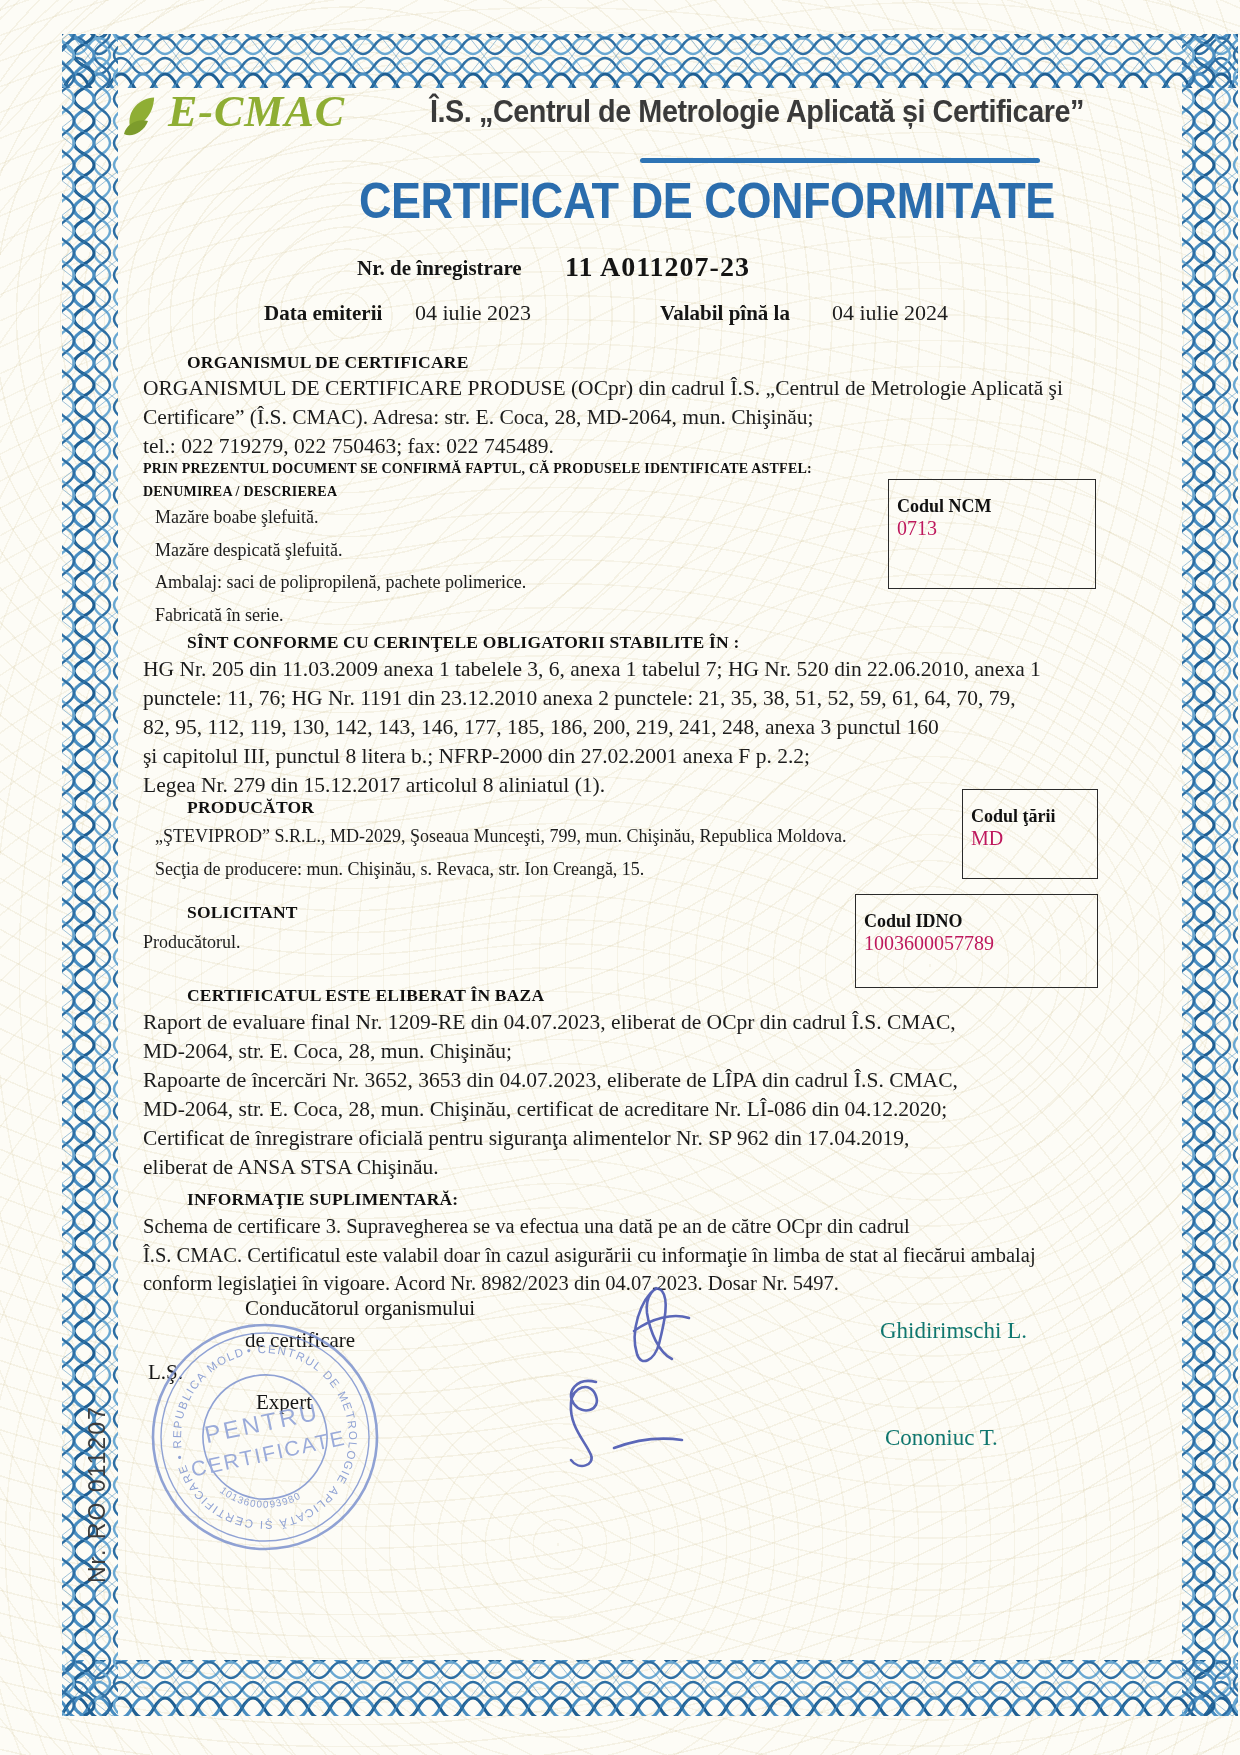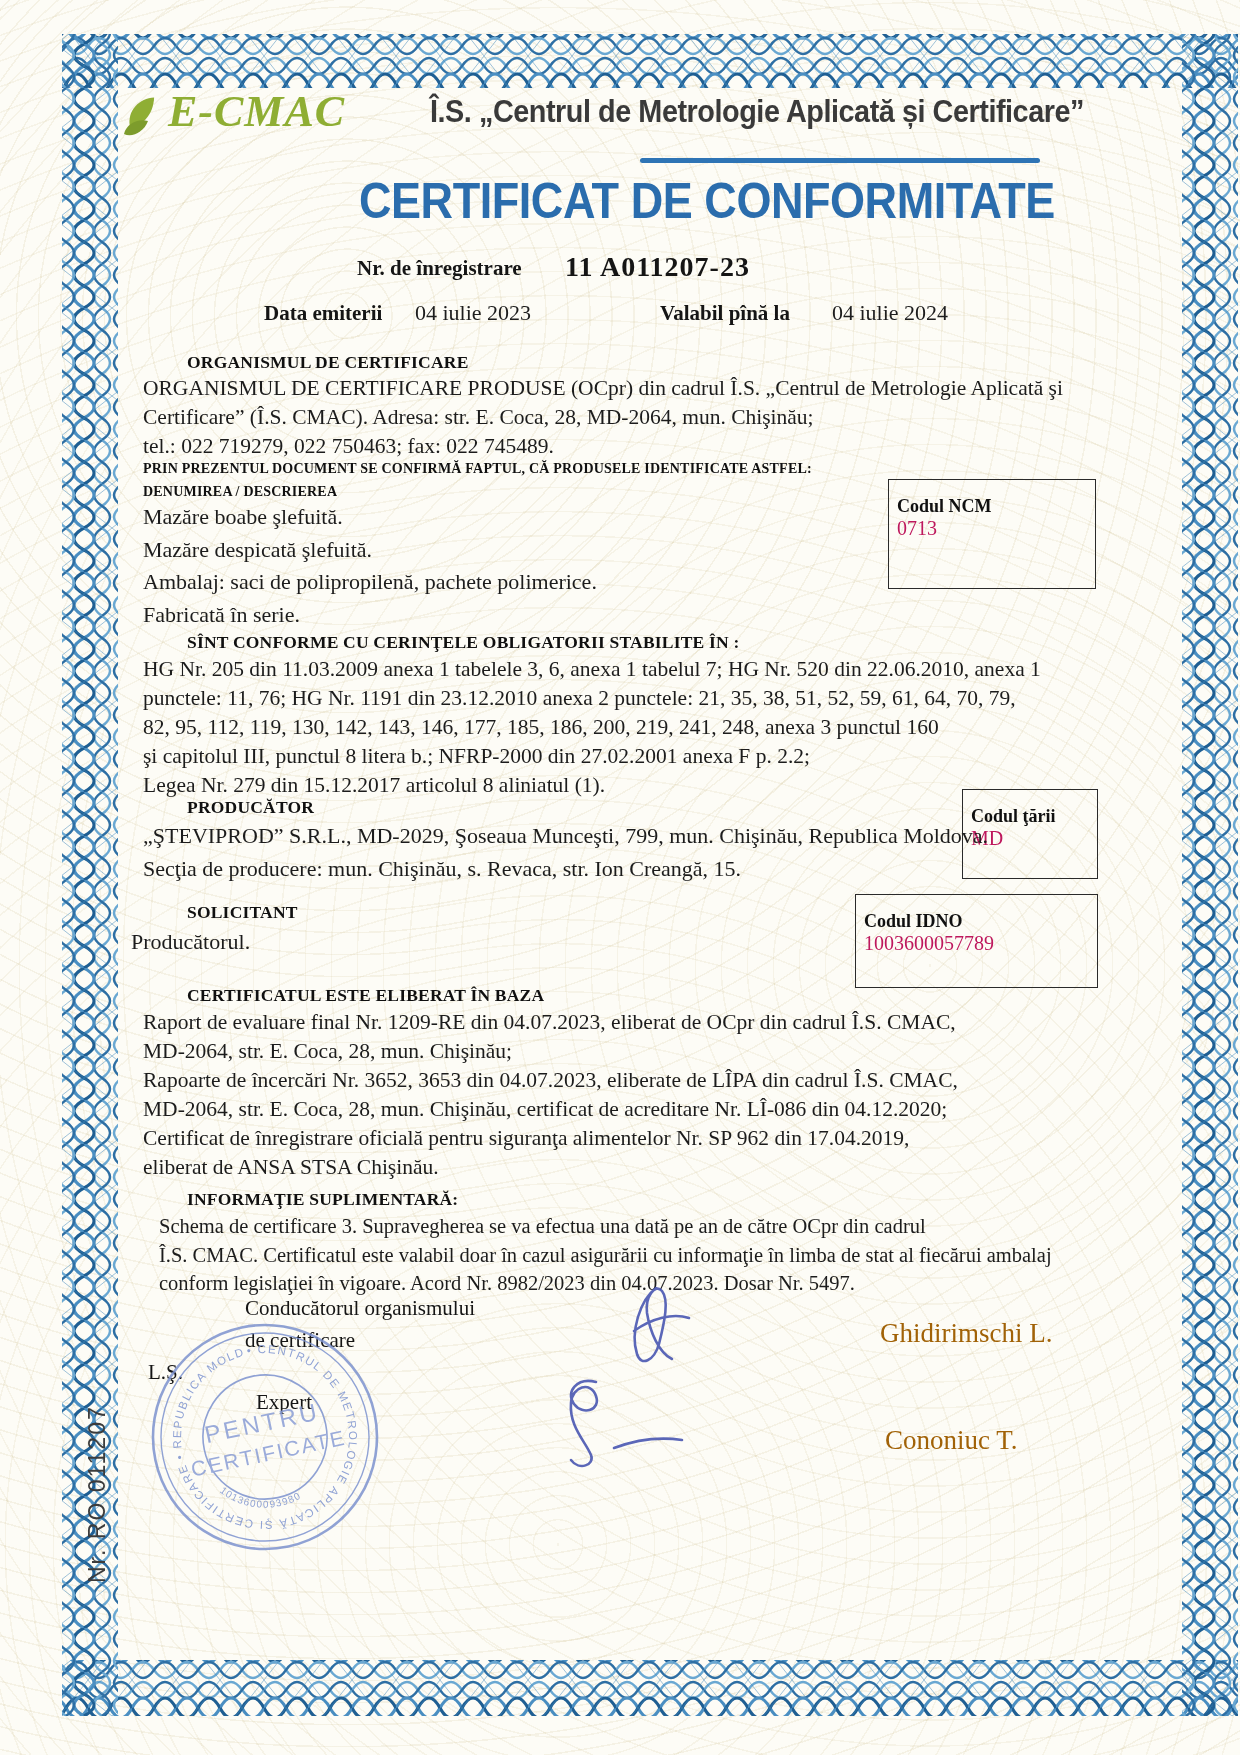--- a/index.html
+++ b/index.html
@@ -20,27 +20,27 @@
              transform:scaleX(.93);transform-origin:left;white-space:nowrap;letter-spacing:-.5px;}
   .doc-title{font-family:"Liberation Sans", sans-serif;font-weight:800;font-size:50px;color:#2b6dad;
              transform:scaleX(.9);transform-origin:center;white-space:nowrap;letter-spacing:-.5px;}
   .divider{height:5px;background:#2e74b5;border-radius:3px;}
   .lbl-b{font-weight:700;font-size:21px;color:#151515;white-space:nowrap;}
   .reg-num{font-weight:700;font-size:28px;color:#151515;letter-spacing:1px;white-space:nowrap;}
   .val{font-size:22px;color:#1d1d1d;white-space:nowrap;}
   .h-sec{font-weight:700;font-size:17.5px;color:#101010;white-space:nowrap;letter-spacing:.2px;margin-left:44px;}
   .h-sec-sm{font-weight:700;font-size:14px;color:#101010;white-space:nowrap;letter-spacing:.2px;}
   .ln{font-size:21.5px;line-height:29px;color:#1c1c1c;white-space:nowrap;}
-  .ln-lg{font-size:22px;line-height:32.5px;color:#1c1c1c;white-space:nowrap;}
-  .ln-sm{font-size:20.5px;line-height:28.5px;color:#1c1c1c;white-space:nowrap;margin-left:16px;}
+  .ln-lg{font-size:18px;line-height:32.5px;color:#1c1c1c;white-space:nowrap;margin-left:12px;}
+  .ln-sm{font-size:20.5px;line-height:28.5px;color:#1c1c1c;white-space:nowrap;}
   .codebox{position:absolute;z-index:2;border:1.6px solid #2a2a2a;background:transparent;padding:16px 8px;}
   .codebox .cb-l{font-weight:700;font-size:18px;color:#101010;white-space:nowrap;}
   .codebox .cb-v{font-size:20px;color:#be185d;white-space:nowrap;}
   .role{font-weight:400;font-size:21px;color:#151515;white-space:nowrap;}
-  .name{font-size:27px;color:#a16207;white-space:nowrap;}
+  .name{font-size:23px;color:#0f766e;white-space:nowrap;}
   .serial{font-family:"Liberation Sans", sans-serif;font-size:23px;color:#3c3c3c;letter-spacing:2px;
           writing-mode:vertical-rl;transform:rotate(180deg);white-space:nowrap;}
 </style>
 </head>
 <body>
 
 <div class="page">
 
   <svg class="borderlayer" width="1240" height="1755">
     <defs>

